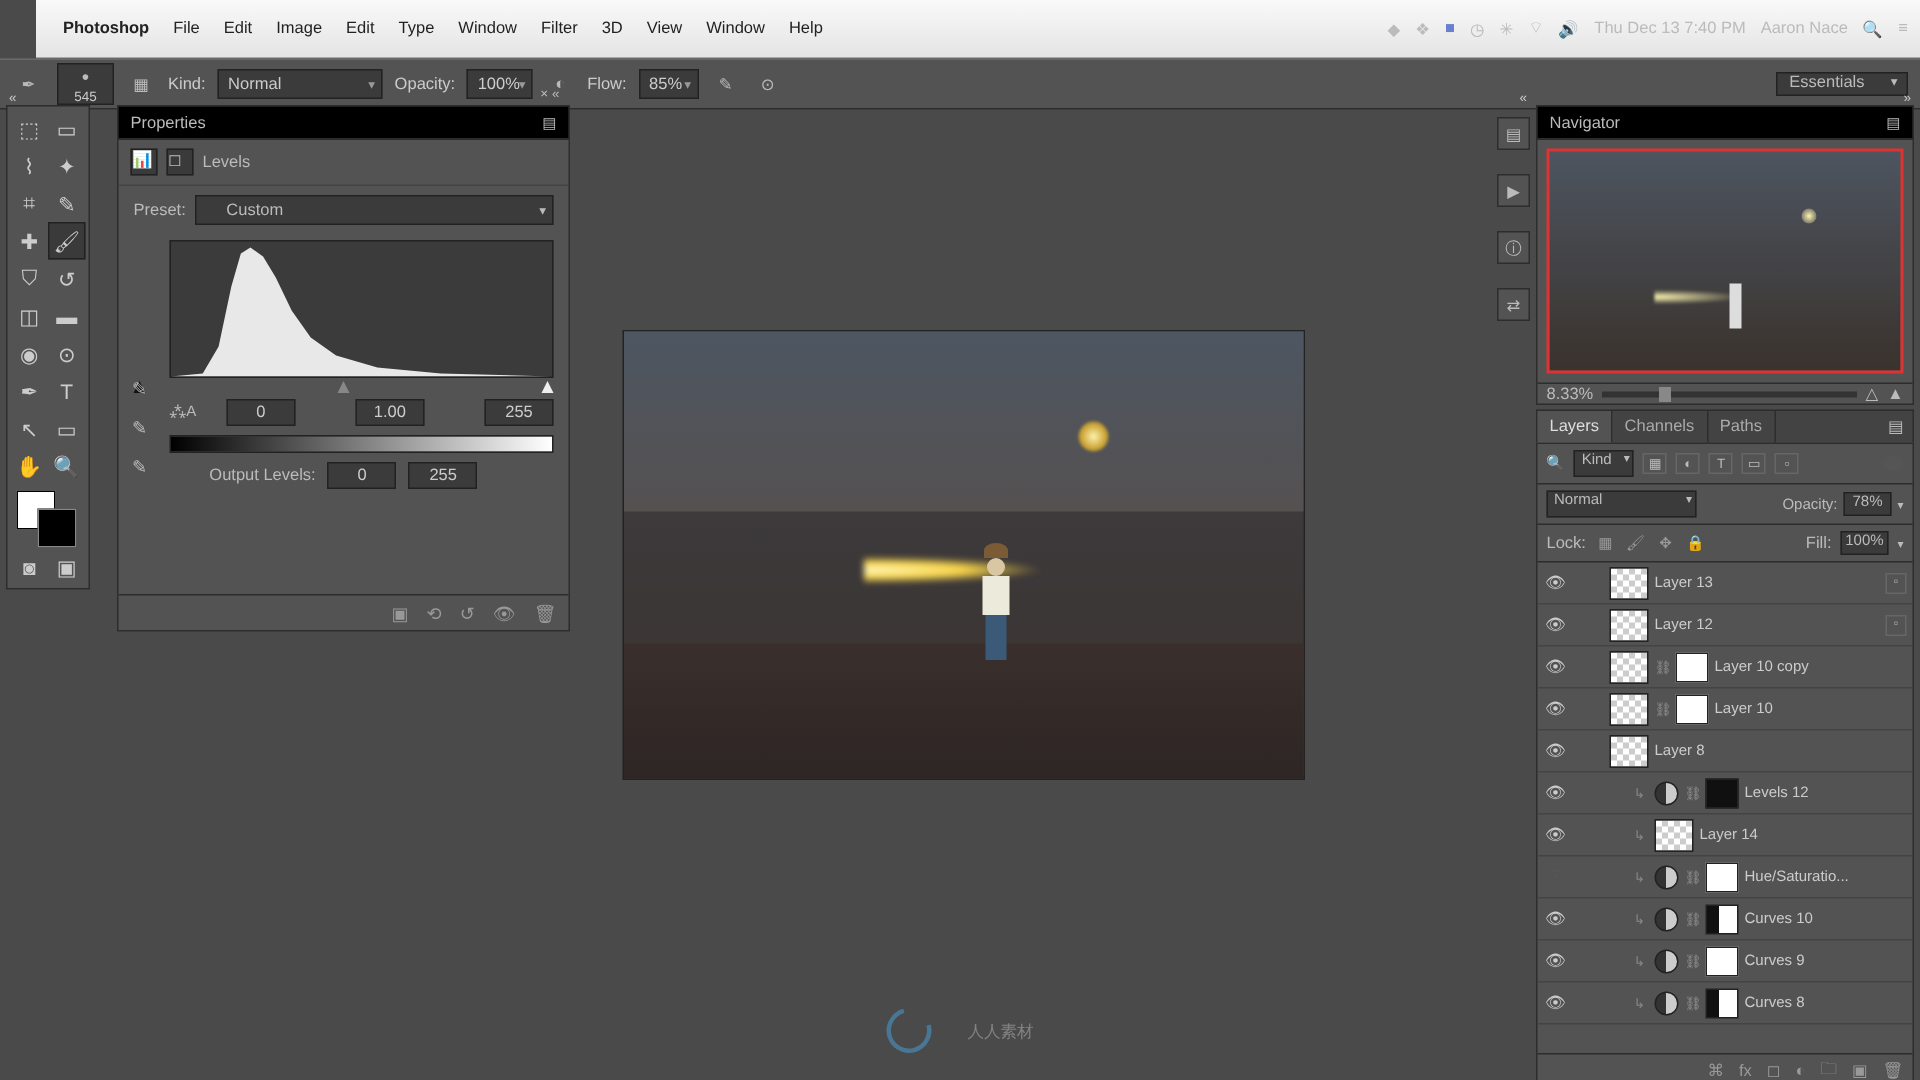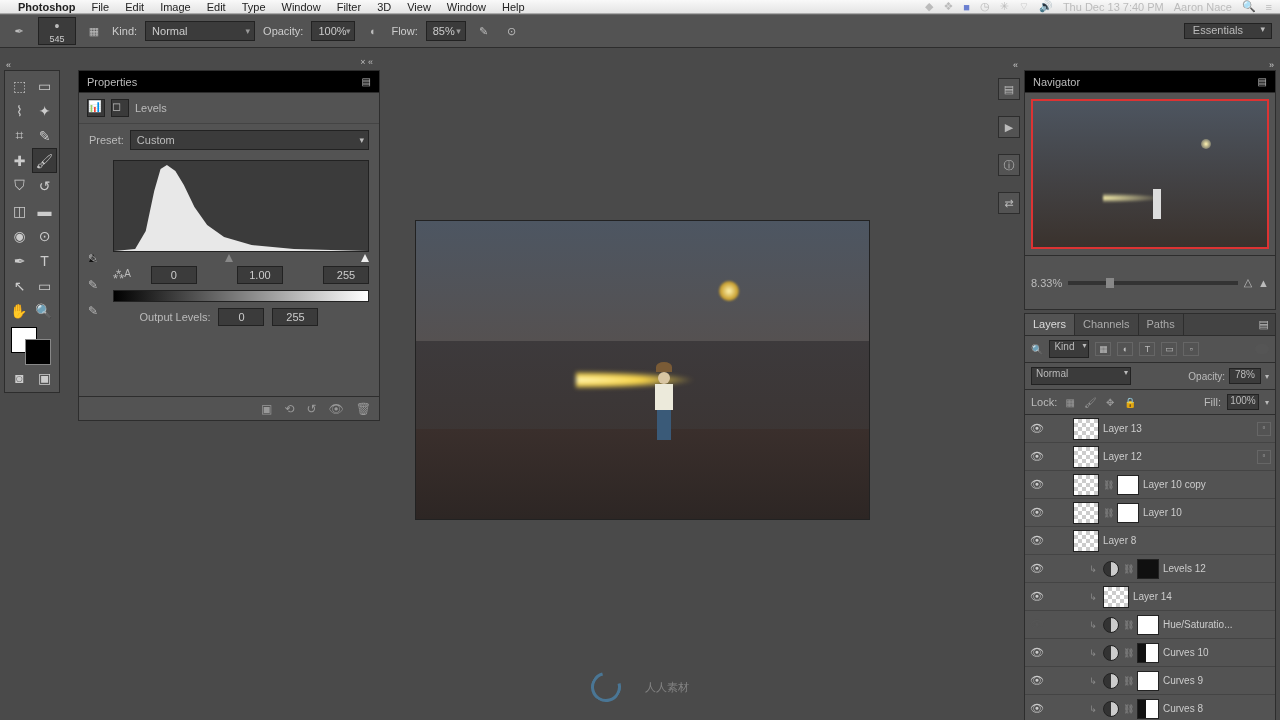--- a/index.html
+++ b/index.html
@@ -1,19 +1,19 @@
 <!DOCTYPE html>
 <html><head>
 <meta charset="utf-8">
 <style>
 * { margin: 0; padding: 0; box-sizing: border-box; font-family: "Lucida Grande", Arial, sans-serif; font-size: 11px; color: #bbb; }
 body { background: #4a4a4a; width: 1280px; height: 720px; overflow: hidden; position: relative; }
 
 
-.mac-menubar { height: 14px; background: linear-gradient(#f9f9f9,#e4e4e4); display: flex; align-items: center; padding: 0 8px; color: #222; border-bottom:1px solid #aaa;}
+.mac-menubar { height: 39px; background: linear-gradient(#f9f9f9,#e4e4e4); display: flex; align-items: center; padding: 0 8px; color: #222; border-bottom:1px solid #aaa;margin-left:24px;}
 .mac-menubar .apple { font-size: 14px; margin-right: 10px; }
 .mac-menubar .menu-item { margin-right: 16px; color:#222; }
 .mac-menubar .app-name { font-weight: bold; }
 .mac-right { margin-left: auto; display:flex; align-items:center; gap:10px; color:#333;}
 .mac-right span { font-size:11px;}
 
 
 .options-bar { height: 34px; background: #535353; border-top:1px solid #6a6a6a; border-bottom:1px solid #2d2d2d; display:flex; align-items:center; padding: 0 8px; gap:8px;}
 .options-bar .brush-prev { width:22px; height:22px; display:flex;align-items:center;justify-content:center;}
 .brush-size-box { width:38px; height:28px; background:#3b3b3b; border:1px solid #222; display:flex; flex-direction:column; align-items:center; justify-content:center;}
@@ -33,21 +33,21 @@
 .swatch-fg .fg { position:absolute; width:26px; height:26px; background:#fff; border:1px solid #000; left:4px; top:2px;}
 .swatch-fg .bg { position:absolute; width:26px; height:26px; background:#000; border:1px solid #888; left:18px; top:14px;}
 
 
 .props { position:absolute; left:78px; top:70px; width:302px; background:#535353; border:1px solid #2d2d2d;}
 .panel-tab { height:22px; background:#000000; display:flex; align-items:center; padding:0 8px; border-bottom:1px solid #2d2d2d;}
 .panel-tab .close{margin-left:auto; font-size:10px;}
 .props-hdr { display:flex; align-items:center; padding:6px 8px; gap:6px; border-bottom:1px solid #444;}
 .props-hdr .ic{width:18px;height:18px;background:#3a3a3a;border:1px solid #222;}
 .row { display:flex; align-items:center; padding:6px 10px; gap:6px;}
-.preset-sel { flex:1; height:20px; background:#3b3b3b; border:1px solid #222; padding:0 6px; display:flex;align-items:center;position:relative;}
+.preset-sel { flex:1; height:20px; background:#3b3b3b; border:1px solid #222; padding:0 20px; display:flex;align-items:center;position:relative;}
 .preset-sel::after{content:"▾";position:absolute;right:4px;font-size:9px;}
 .btn { background:#4a4a4a; border:1px solid #2d2d2d; padding:3px 10px; color:#ccc;}
 .histogram { margin:4px 10px 0; height:92px; background:#3b3b3b; border:1px solid #222; position:relative;}
 .histogram svg { width:100%; height:100%;}
 .hist-handles { display:flex; justify-content:space-between; margin:2px 10px 0; font-size:8px; color:#888;}
 .hist-handles span{width:8px;height:8px;}
 .triple-input { display:flex; justify-content:space-between; margin:4px 10px;}
 .ti { width:46px; height:18px; background:#3b3b3b; border:1px solid #222; text-align:center; color:#ccc;}
 .gradient-bar { margin:6px 10px; height:12px; background:linear-gradient(to right,#000,#fff); border:1px solid #222; position:relative;}
 .output-row{display:flex;align-items:center;justify-content:center; gap:8px; margin:6px 0 10px;}
@@ -71,21 +71,21 @@
 
 .right-dock{position:absolute; right:4px; top:70px; width:252px;}
 .mini-icons{position:absolute;right:258px;top:78px; width:24px; display:flex;flex-direction:column;gap:16px;}
 .mini-icons span{width:22px;height:22px;display:flex;align-items:center;justify-content:center;background:#535353;border:1px solid #2d2d2d;color:#bbb;}
 
 .nav-panel{background:#535353;border:1px solid #2d2d2d; margin-bottom:3px;}
 .nav-thumb{margin:6px; height:150px; background:linear-gradient(180deg,#4d5560,#3a322d); border:2px solid #d33; position:relative;}
 .nav-thumb .light{position:absolute;left:70px;top:92px;width:60px;height:10px;background:radial-gradient(ellipse at left,#fff6b0,transparent 70%);filter:blur(1px);}
 .nav-thumb .boy{position:absolute;left:120px;top:88px;width:8px;height:30px;background:#ddd;}
 .nav-thumb .lamp{position:absolute;right:56px;top:38px;width:10px;height:10px;background:radial-gradient(#fff3b0,transparent);border-radius:50%;}
-.zoom-row{display:flex;align-items:center;padding:20px 6px;gap:6px;border-top:1px solid #2d2d2d;justify-content:center;}
+.zoom-row{display:flex;align-items:center;padding:0 6px;gap:6px;border-top:1px solid #2d2d2d;justify-content:center;}
 .zoom-slider{flex:1;height:4px;background:#333;position:relative;}
 .zoom-slider::after{content:"";position:absolute;left:38px;top:-3px;width:8px;height:10px;background:#888;}
 
 .tabs-row{display:flex;background:#434343;border:1px solid #2d2d2d;border-bottom:none;}
 .tabs-row .tab{padding:4px 8px;color:#aaa;border-right:1px solid #2d2d2d;}
 .tabs-row .tab.active{background:#535353;color:#ddd;}
 
 .layers-panel{background:#535353;border:1px solid #2d2d2d; height:430px; display:flex;flex-direction:column;}
 .layers-opts{padding:4px 6px;border-bottom:1px solid #2d2d2d;display:flex;align-items:center;gap:6px;}
 .kind-sel{height:18px;background:#3b3b3b;border:1px solid #222;padding:0 14px 0 4px;position:relative;font-size:10px;}

